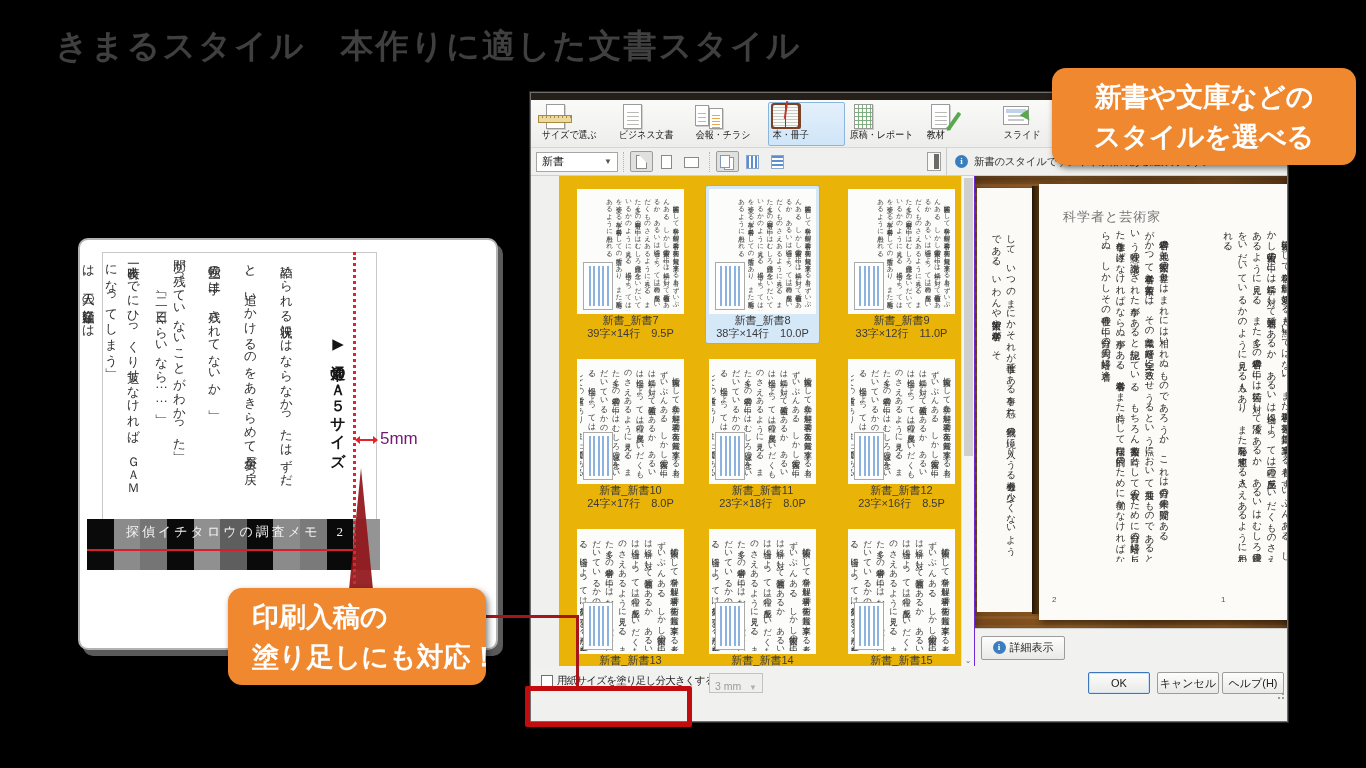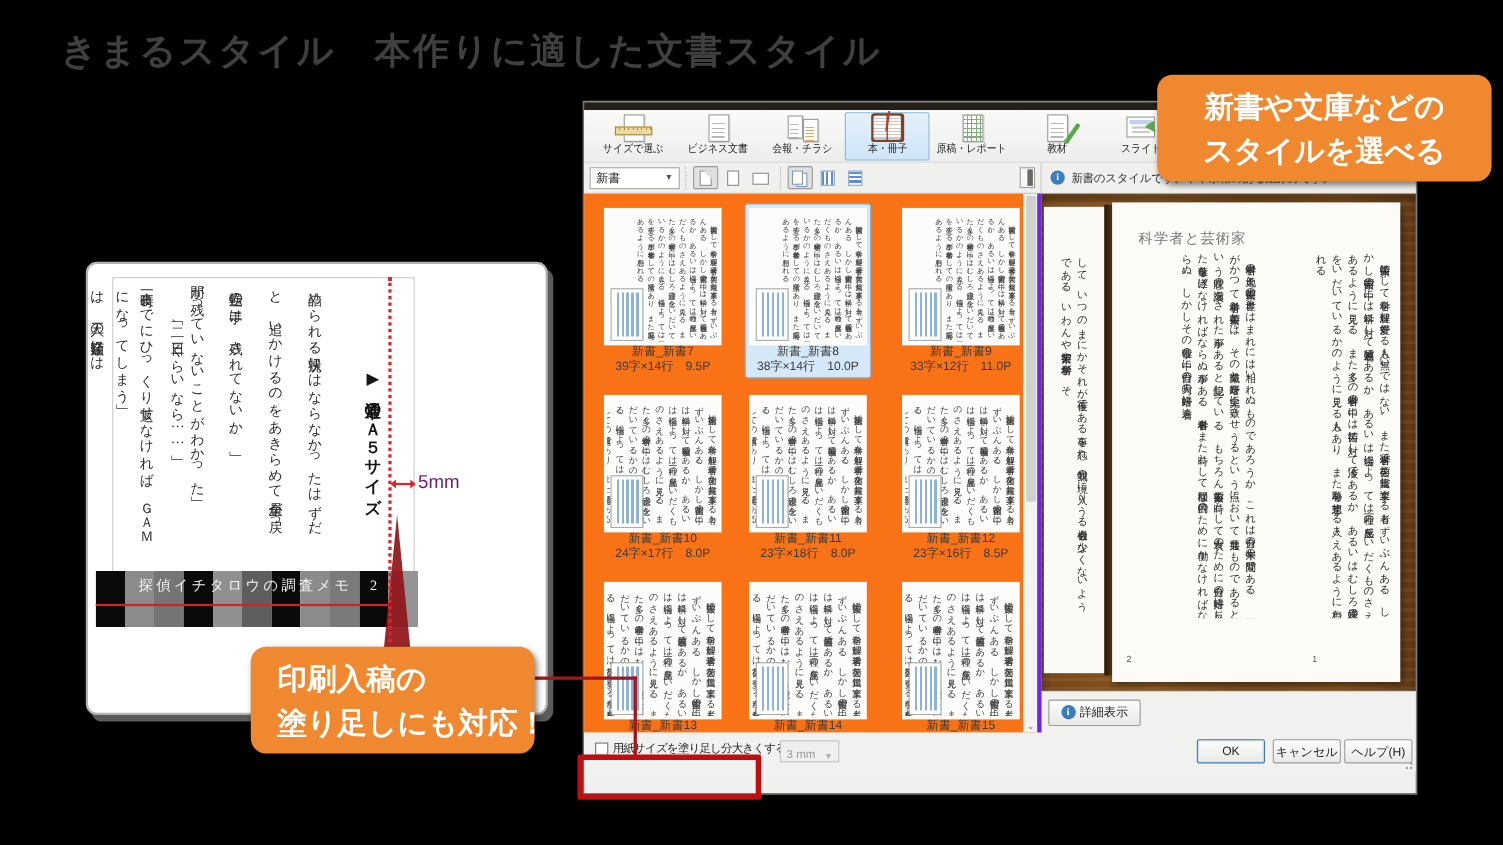--- a/index.html
+++ b/index.html
@@ -9,21 +9,21 @@
 
   
   .page-title{position:absolute;left:55px;top:24px;font-size:33px;font-weight:bold;color:#3f3f3f;letter-spacing:2px;}
 
   
   .dialog{position:absolute;left:530px;top:92px;width:758px;height:630px;background:#f0f0ee;border:1px solid #6e6e6e;z-index:5;box-shadow:0 0 0 1px #2a2a2a;}
   .win-topedge{height:7px;background:#241f19;}
   .titlebar{height:21px;background:linear-gradient(#fdfdfd,#f2f1f0);border-bottom:1px solid #e3e3e1;display:flex;align-items:center;padding-left:8px;font-size:11px;color:#333;}
   
   .toolbar{height:48px;display:flex;align-items:center;padding-left:6px;background:linear-gradient(#fafaf8,#ededeb);border-bottom:1px solid #d6d6d4;}
-  .tb-item{width:77px;height:44px;display:flex;flex-direction:column;align-items:center;justify-content:flex-end;padding-bottom:3px;border:1px solid transparent;border-radius:2px;cursor:default;}
+  .tb-item{width:77px;height:44px;display:flex;flex-direction:column;justify-content:flex-end;padding-bottom:3px;border:1px solid transparent;border-radius:2px;cursor:default;}
   .tb-item.sel{background:linear-gradient(#e4f0fb,#cfe5f8);border-color:#8ab6dd;}
   .tb-icon{position:relative;width:34px;height:28px;margin-bottom:2px;}
   .tb-label{font-size:10px;color:#222;white-space:nowrap;transform:scaleX(.9);}
   
   .i-pg{position:absolute;left:8px;top:1px;width:19px;height:25px;background:#fff;border:1px solid #9a9a98;box-shadow:1px 1px 0 rgba(0,0,0,.15);}
   .i-lines{background:repeating-linear-gradient(#fff 0 3px,#b9b9b7 3px 4px);background-size:70% 100%;background-repeat:no-repeat;background-position:50% 4px;background-color:#fff;}
   .i-ruler{position:absolute;left:0;top:12px;width:34px;height:8px;background:#ecd9a0;border:1px solid #a98a3e;background-image:repeating-linear-gradient(90deg,transparent 0 3px,#a98a3e 3px 4px);background-size:100% 40%;background-repeat:no-repeat;background-position:0 0;}
   .i-sm{left:3px;top:2px;width:14px;height:21px;}
   .i-sm2{left:17px;top:5px;background-image:repeating-linear-gradient(#fff 0 2px,#e9a84c 2px 3px);}
   .i-book{position:absolute;left:2px;top:0;width:30px;height:26px;background:#7a4226;border-radius:3px 3px 2px 2px;padding:2px;}
@@ -54,21 +54,21 @@
   .mini-vstripes{position:absolute;left:4px;top:3px;width:13px;height:14px;background:repeating-linear-gradient(90deg,#5b8fd0 0 2px,#fff 2px 4px);border:1px solid #8aa8cc;}
   .mini-hstripes{position:absolute;left:4px;top:3px;width:13px;height:14px;background:repeating-linear-gradient(#5b8fd0 0 2px,#fff 2px 4px);border:1px solid #8aa8cc;}
   .panel-toggle{position:absolute;right:5px;top:4px;width:14px;height:19px;background:#f8f8f6;border:1px solid #a0a09e;}
   .panel-toggle .half{position:absolute;right:1px;top:1px;bottom:1px;width:5px;background:#6a6a68;}
   .infobar{flex:1;display:flex;align-items:center;gap:6px;padding-left:8px;background:#f0f0ee;}
   .info-ic{width:13px;height:13px;border-radius:50%;background:#3a7ebf;color:#fff;font-size:9px;font-weight:bold;text-align:center;line-height:13px;font-family:"Liberation Serif",serif;}
   .info-text{font-size:10.5px;color:#333;letter-spacing:-.3px;}
 
   
   .contentrow{position:relative;height:490px;display:flex;}
-  .gridpanel{position:relative;width:416px;height:100%;background:#f97316;border-right:4px solid #6d28d9;overflow:hidden;}
+  .gridpanel{position:relative;width:416px;height:100%;background:#eab308;border-right:1px solid #6d28d9;overflow:hidden;margin-left:28px;}
   .scrollbar{position:absolute;right:0;top:0;bottom:0;width:13px;background:#f4f4f2;border-left:1px solid #e2e2e0;}
   .sb-thumb{position:absolute;left:2px;top:2px;width:9px;height:278px;background:#cfcfcd;}
   .sb-arr{position:absolute;left:0;right:0;bottom:1px;text-align:center;font-size:8px;color:#707070;}
   .card{position:absolute;width:115px;}
   .card .wrap{padding:3px;border:1px solid transparent;border-radius:3px;}
   .card.sel .wrap{background:#d5e8f8;border-color:#7fb2df;}
   .cprev{position:relative;height:125px;background:#fcfcfa;overflow:hidden;}
   .ctext{position:absolute;right:3px;top:5px;bottom:3px;left:3px;writing-mode:vertical-rl;text-orientation:upright;font-family:"Liberation Serif","DejaVu Serif",serif;color:#3c3c3c;overflow:hidden;}
   .cimg{position:absolute;left:6px;bottom:4px;width:30px;height:48px;background:repeating-linear-gradient(90deg,#8cb2e0 0 2px,#fff 2px 4.5px);border:1px solid #aaa;box-shadow:0 0 0 3px #fff inset;}
   .cname,.cspec{text-align:center;font-size:11px;color:#3a3a3a;line-height:13px;white-space:nowrap;}

